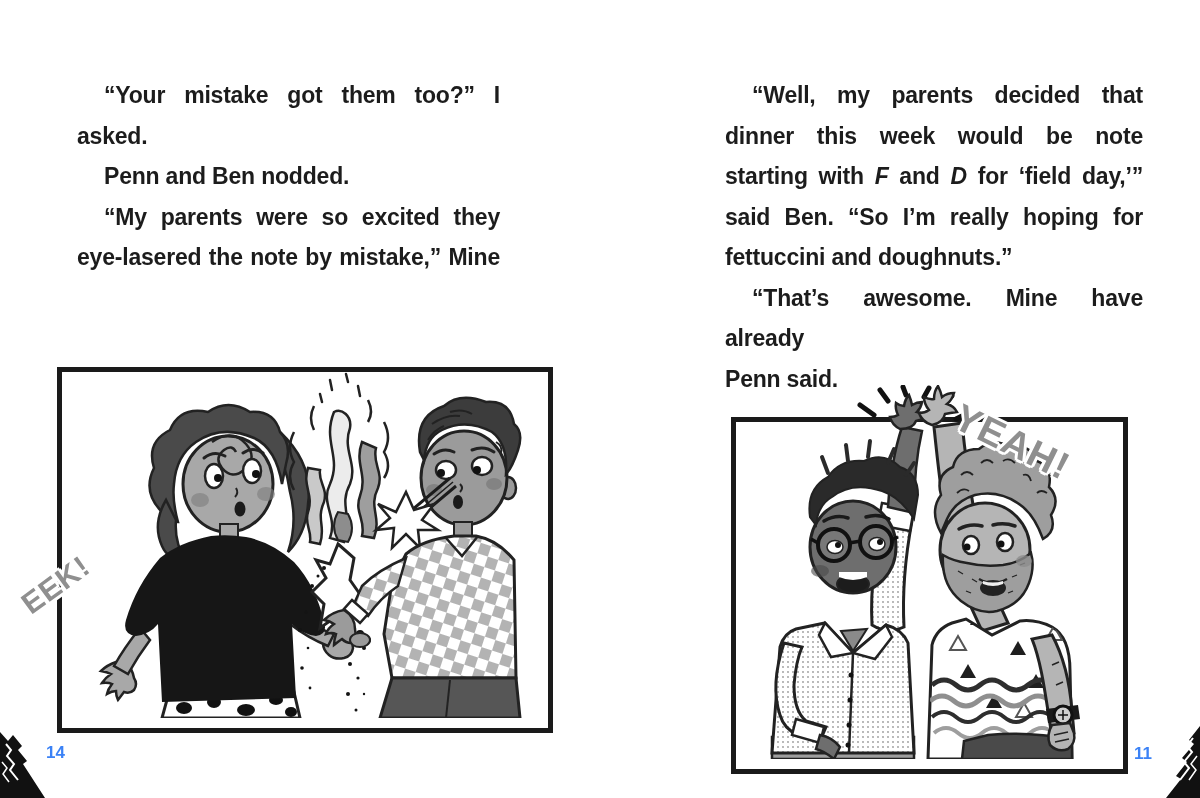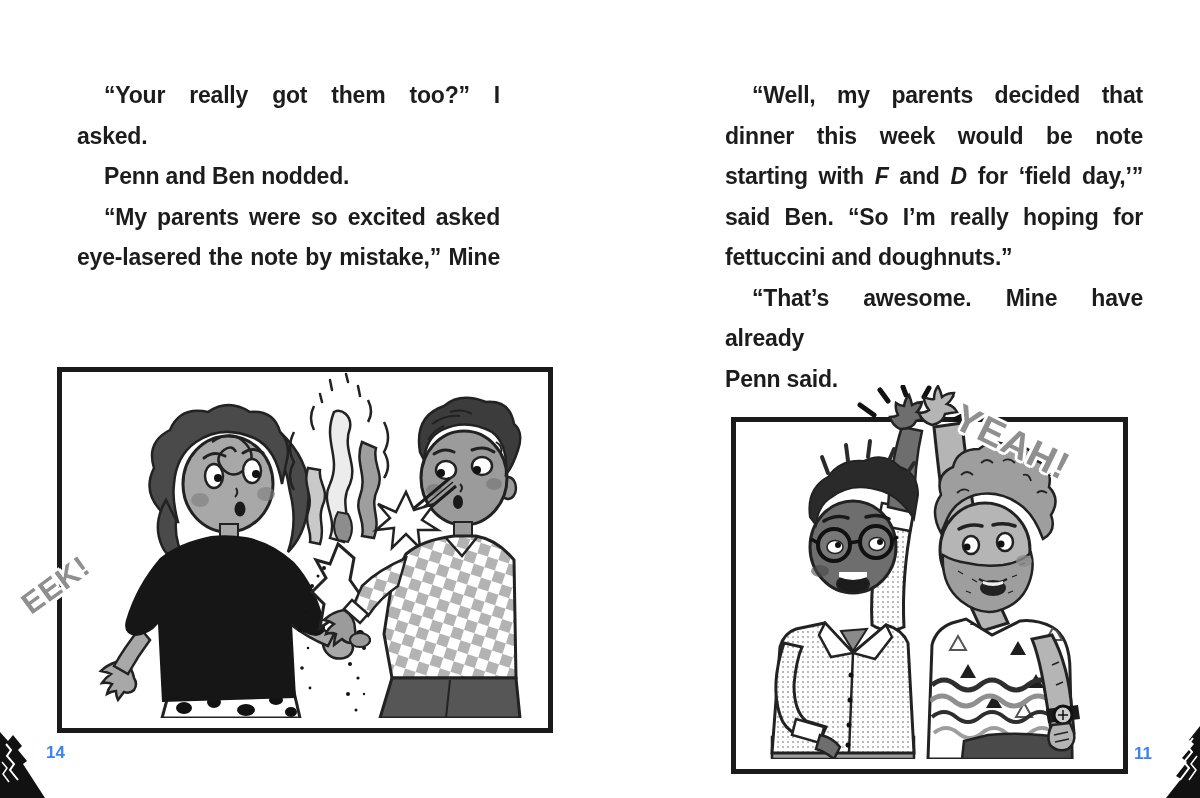--- a/index.html
+++ b/index.html
@@ -43,28 +43,28 @@
   #corner-left{left:0;top:728px;}
   #corner-right{left:1148px;top:726px;}
 </style>
 </head>
 <body>
 
 <div class="spread">
 
   <div class="textblock left">
       <div>
-        <div class="line first"><span>“Your really got them too?” I</span></div>
+        <div class="line first"><span>“Your mistake got them too?” I</span></div>
         <div class="line last"><span>asked.</span></div>
       </div>
       <div>
         <div class="line first last"><span>Penn and Ben nodded.</span></div>
       </div>
       <div>
-        <div class="line first"><span>“My parents were so excited asked</span></div>
+        <div class="line first"><span>“My parents were so excited they</span></div>
         <div class="line"><span>eye-lasered the note by mistake,” Mine</span></div>
       </div>
     </div>
 
   <div class="textblock right">
       <div>
         <div class="line first"><span>“Well, my parents decided that</span></div>
         <div class="line"><span>dinner this week would be note</span></div>
         <div class="line"><span>starting with </span><em>F</em><span> and </span><em>D</em><span> for ‘field day,’”</span></div>
         <div class="line"><span>said Ben. “So I’m really hoping for</span></div>

